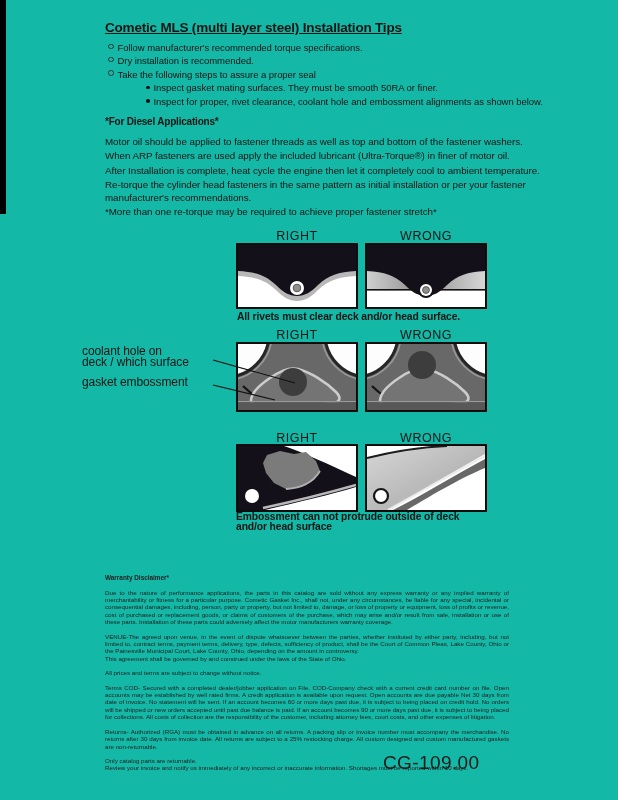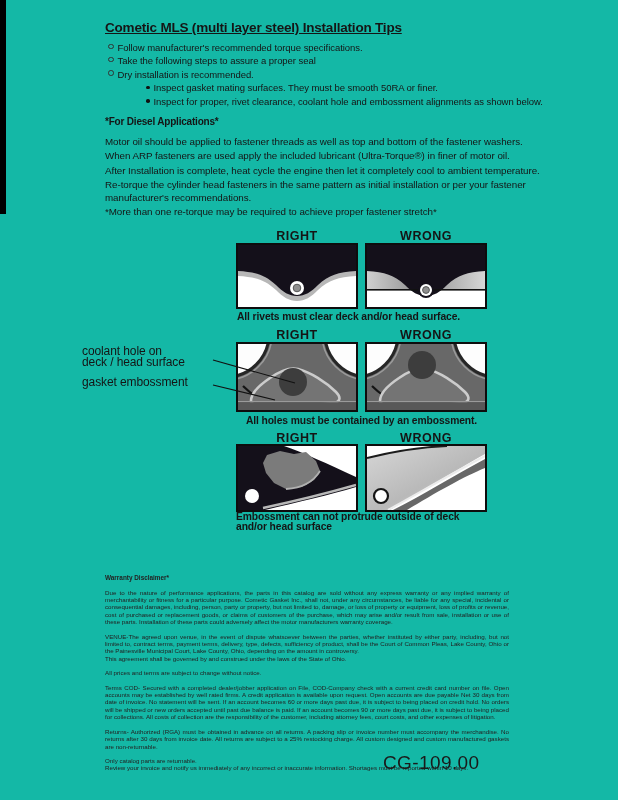--- a/index.html
+++ b/index.html
@@ -13,21 +13,21 @@
     letter-spacing:-0.2px;text-decoration:underline;white-space:nowrap;
   }
   .tips{position:absolute;left:108px;top:41px;font-size:9.5px;line-height:13.4px;letter-spacing:-0.05px;}
   .tip{white-space:nowrap;}
   .sub{margin-left:38px;}
   .om{display:inline-block;width:3.5px;height:3.5px;border:1px solid #333;border-radius:50%;margin-right:4px;vertical-align:2px;}
   .fm{display:inline-block;width:3.5px;height:3.5px;background:#111;border-radius:50%;margin-right:4px;vertical-align:2px;}
   .h2{position:absolute;left:105px;top:116px;font-size:10px;font-weight:bold;letter-spacing:-0.2px;}
   .para{position:absolute;left:105px;width:440px;font-size:9.8px;line-height:13.6px;letter-spacing:-0.05px;}
   .p1{top:135px;} .p2{top:164px;} .noteline{top:205px;}
-  .hdr{position:absolute;width:122px;text-align:center;font-weight:bold;font-size:12.5px;letter-spacing:0.5px;}
+  .hdr{position:absolute;width:122px;text-align:center;font-weight:normal;font-size:12.5px;letter-spacing:0.5px;}
   .dbox{position:absolute;width:122px;border:2px solid #0d0d0d;box-sizing:border-box;background:#fff;}
   .dbox svg{display:block;}
   .h66{height:66px;} .h70{height:70px;} .h68{height:68px;}
   .cap{position:absolute;font-weight:bold;font-size:10.3px;letter-spacing:-0.1px;line-height:10.4px;}
   .cap2{left:236px;width:251px;text-align:center;}
   .callout{position:absolute;left:82px;width:112px;text-align:left;font-size:12px;line-height:10.6px;letter-spacing:-0.1px;}
   .leaders{position:absolute;left:205px;top:352px;}
   .legal{position:absolute;left:105px;top:574px;width:404px;font-size:6.2px;line-height:7.4px;color:#222;}
   .legal p{margin:0 0 7px 0;text-align:justify;}
   .legal p.nj{text-align:left;}
@@ -39,22 +39,22 @@
 <body>
 
 <div class="page">
 
   <div class="leftbar"></div>
 
   <div class="title">Cometic MLS (multi layer steel) Installation Tips</div>
 
   <div class="tips">
     <div class="tip"><span class="om"></span><span>Follow manufacturer's recommended torque specifications.</span></div>
+    <div class="tip"><span class="om"></span><span>Dry installation is recommended.</span></div>
     <div class="tip"><span class="om"></span><span>Take the following steps to assure a proper seal</span></div>
-    <div class="tip"><span class="om"></span><span>Dry installation is recommended.</span></div>
     <div class="tip sub"><span class="fm"></span><span>Inspect gasket mating surfaces.  They must be smooth 50RA or finer.</span></div>
     <div class="tip sub"><span class="fm"></span><span>Inspect for proper, rivet clearance, coolant hole and embossment alignments as shown below.</span></div>
   </div>
 
   <div class="h2">*For Diesel Applications*</div>
   <div class="para p1">Motor oil should be applied to fastener threads as well as top and bottom of the fastener washers. When ARP fasteners are used apply the included lubricant (Ultra-Torque®) in finer of motor oil.</div>
   <div class="para p2">After Installation is complete, heat cycle the engine then let it completely cool to ambient temperature. Re-torque the cylinder head fasteners in the same pattern as initial installation or per your fastener manufacturer's recommendations.</div>
   <div class="para noteline">*More than one re-torque may be required to achieve proper fastener stretch*</div>
 
   <div class="hdr" style="left:236px;top:229px;">RIGHT</div>
@@ -89,21 +89,21 @@
     </svg>
   </div>
 
   <div class="cap" style="left:237px;top:312px;">All rivets must clear deck and/or head surface.</div>
 
   <div class="hdr" style="left:236px;top:328px;">RIGHT</div>
   <div class="hdr" style="left:365px;top:328px;">WRONG</div>
 
   <div class="callout" style="top:346px;">
     <span style="display:block">coolant hole on</span>
-    <span style="display:block">deck / head surface</span>
+    <span style="display:block">deck / which surface</span>
   </div>
   <div class="callout" style="top:377px;">gasket embossment</div>
 
   <div class="dbox h70" style="left:236px;top:342px;">
     <svg width="118" height="66" viewBox="0 0 118 66">
       <rect x="0" y="0" width="118" height="66" fill="#686868"></rect>
       <circle cx="-12" cy="-10" r="46" fill="none" stroke="#9a9a9a" stroke-width="1.6"></circle>
       <circle cx="-12" cy="-10" r="43" fill="#fdfdfd" stroke="#262626" stroke-width="3"></circle>
       <circle cx="130" cy="-10" r="46" fill="none" stroke="#9a9a9a" stroke-width="1.6"></circle>
       <circle cx="130" cy="-10" r="43" fill="#fdfdfd" stroke="#262626" stroke-width="3"></circle>
@@ -128,21 +128,20 @@
       <rect x="0" y="58.2" width="118" height="7.8" fill="#585858"></rect>
       <circle cx="55" cy="21" r="14" fill="#3d3d3d"></circle>
     </svg>
   </div>
 
   <svg class="leaders" width="100" height="52" viewBox="0 0 100 52">
     <line x1="8" y1="8" x2="90" y2="31" stroke="#111" stroke-width="1.1"></line>
     <line x1="8" y1="33" x2="70" y2="48" stroke="#111" stroke-width="1.1"></line>
   </svg>
 
-  <div class="cap cap2" style="top:416px;">All holes must be contained by an embossment.</div>
 
   <div class="hdr" style="left:236px;top:431px;">RIGHT</div>
   <div class="hdr" style="left:365px;top:431px;">WRONG</div>
 
   <div class="dbox h68" style="left:236px;top:444px;">
     <svg width="118" height="64" viewBox="0 0 118 64">
       <rect x="0" y="0" width="118" height="64" fill="#ffffff"></rect>
       <path d="M0,0 L46,0 C64,6 90,18 118,31 L118,41 C92,49 60,56 27,64 L0,64 Z" fill="#14101a"></path>
       <path d="M25,62 C58,55 90,47 118,39" fill="none" stroke="#b8b8b8" stroke-width="2.4"></path>
       <path d="M29,9 L42,5 L56,8 L68,6 L78,15 L82,25 L76,34 L64,41 L48,43 L36,37 L28,27 L25,17 Z" fill="#7b7b7b"></path>

